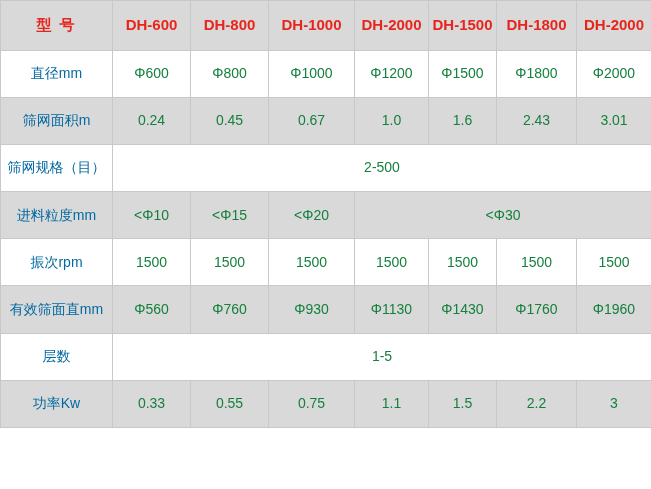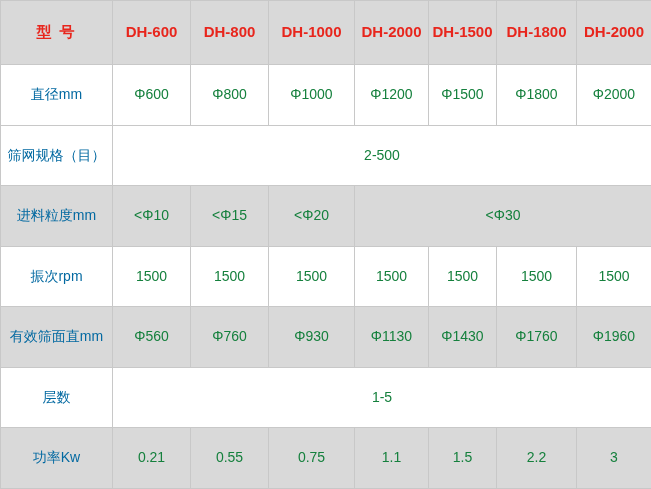--- a/index.html
+++ b/index.html
@@ -8,21 +8,21 @@
     background: #ffffff;
   }
   body {
     width: 651px;
     height: 489px;
     font-family: "Liberation Sans", sans-serif;
   }
   #spec-table {
     border-collapse: collapse;
     width: 651px;
-    height: 489px;
+    height: 428px;
     table-layout: fixed;
   }
   #spec-table td {
     border: 1px solid #c8c8c8;
     text-align: center;
     vertical-align: middle;
     font-size: 14px;
     color: #15803d;
     padding: 2px 3px;
     word-break: break-word;
@@ -93,20 +93,30 @@
       <td class="row-label">直径mm</td>
       <td>Φ600</td>
       <td>Φ800</td>
       <td>Φ1000</td>
       <td>Φ1200</td>
       <td>Φ1500</td>
       <td>Φ1800</td>
       <td>Φ2000</td>
     </tr>
 
+    <tr class="shaded">
+      <td class="row-label">筛网面积m</td>
+      <td>0.24</td>
+      <td>0.45</td>
+      <td>0.67</td>
+      <td>1.0</td>
+      <td>1.6</td>
+      <td>2.43</td>
+      <td>3.01</td>
+    </tr>
 
     <tr class="plain">
       <td class="row-label">筛网规格（目）</td>
       <td class="merged" colspan="7">2-500</td>
     </tr>
 
     <tr class="shaded">
       <td class="row-label">进料粒度mm</td>
       <td>&lt;Φ10</td>
       <td>&lt;Φ15</td>
@@ -136,21 +146,21 @@
       <td>Φ1960</td>
     </tr>
 
     <tr class="plain">
       <td class="row-label">层数</td>
       <td class="merged" colspan="7">1-5</td>
     </tr>
 
     <tr class="shaded">
       <td class="row-label">功率Kw</td>
-      <td>0.21</td>
+      <td>0.33</td>
       <td>0.55</td>
       <td>0.75</td>
       <td>1.1</td>
       <td>1.5</td>
       <td>2.2</td>
       <td>3</td>
     </tr>
   </tbody>
 </table>
 

